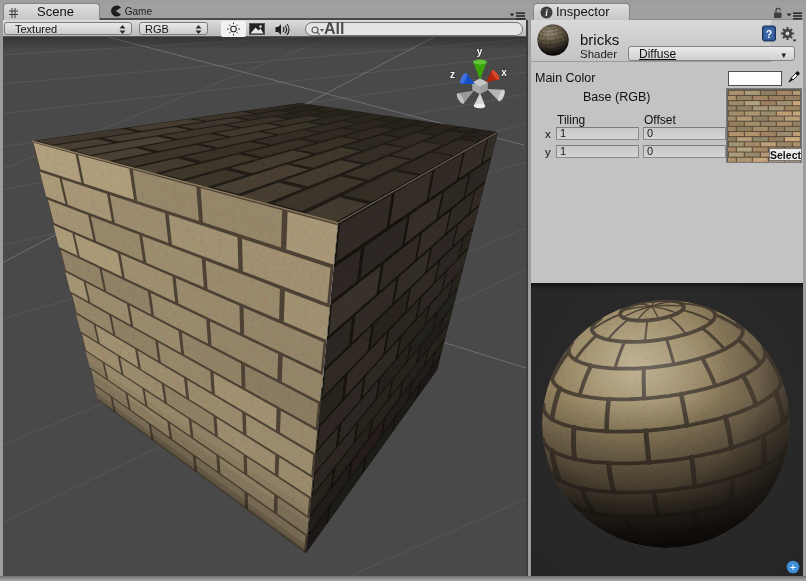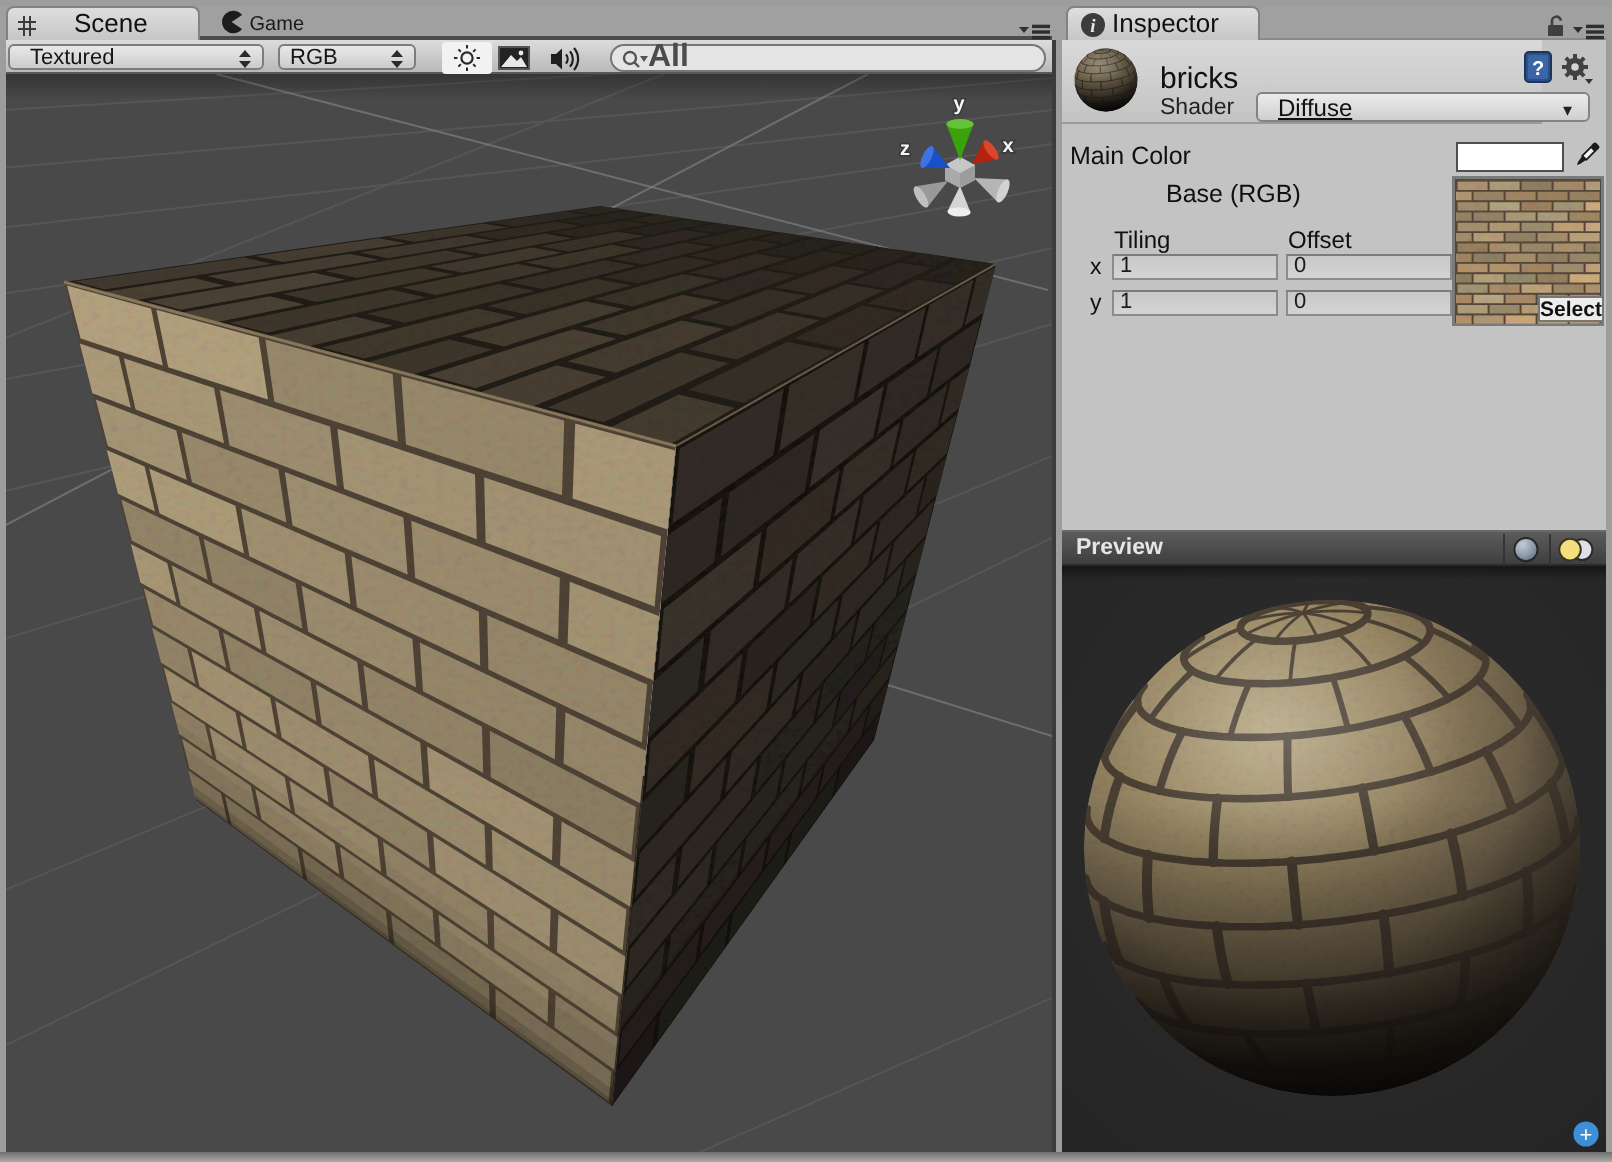--- a/index.html
+++ b/index.html
@@ -621,36 +621,20 @@
   <div style="position:absolute; left:238px; top:128px; width:33px; height:13px; background:#ededed; border:1px solid #777; font-size:10.5px; font-weight:bold; color:#111; text-align:center; line-height:12px;">Select</div>
   <div class="ilabel" style="left:26px; top:93px; font-size:12px;">Tiling</div>
   <div class="ilabel" style="left:113px; top:93px; font-size:12px;">Offset</div>
   <div class="ilabel" style="left:14px; top:108px; font-size:11.5px;">x</div>
   <div class="ilabel" style="left:14px; top:126px; font-size:11.5px;">y</div>
   <div class="ifield" style="left:25px; top:107px; width:83px;">1</div>
   <div class="ifield" style="left:112px; top:107px; width:83px;">0</div>
   <div class="ifield" style="left:25px; top:125px; width:83px;">1</div>
   <div class="ifield" style="left:112px; top:125px; width:83px;">0</div>
 
-  <div id="pvhead"><span style="margin-left:7px;">Preview</span>
-    <svg width="52" height="16" style="position:absolute; right:1px; top:1px;">
-      <defs>
-          <radialGradient id="pvs" cx="0.35" cy="0.28" r="0.85">
-      <stop offset="0" stop-color="#c3ccd6"></stop>
-            <stop offset="0.6" stop-color="#8c97a6"></stop>
-            <stop offset="1" stop-color="#5f6875"></stop>
-          </radialGradient>
-        </defs>
-      <line x1="2" y1="0" x2="2" y2="16" stroke="#333" stroke-width="1"></line>
-      <line x1="25" y1="0" x2="25" y2="16" stroke="#333" stroke-width="1"></line>
-      <circle cx="13" cy="7.8" r="5.8" fill="url(#pvs)" stroke="#23282e" stroke-width="1"></circle>
-      <circle cx="41" cy="7.8" r="5.2" fill="#dde1e6" stroke="#2a2a2a" stroke-width="1"></circle>
-      <circle cx="35" cy="7.8" r="5.4" fill="#f2df7d" stroke="#3a3423" stroke-width="1"></circle>
-    </svg>
-  </div>
   <div id="pvbody">
     <svg width="272" height="293" viewBox="0 0 272 293">
       <defs>
           <radialGradient id="pvbg" cx="0.5" cy="0.42" r="0.85">
       <stop offset="0" stop-color="#2d2d2d"></stop>
             <stop offset="1" stop-color="#242424"></stop>
           </radialGradient>
       <linearGradient id="pvtop" x1="0" y1="0" x2="0" y2="1">
       <stop offset="0" stop-color="#000" stop-opacity="0.45"></stop>
             <stop offset="1" stop-color="#000" stop-opacity="0"></stop>

